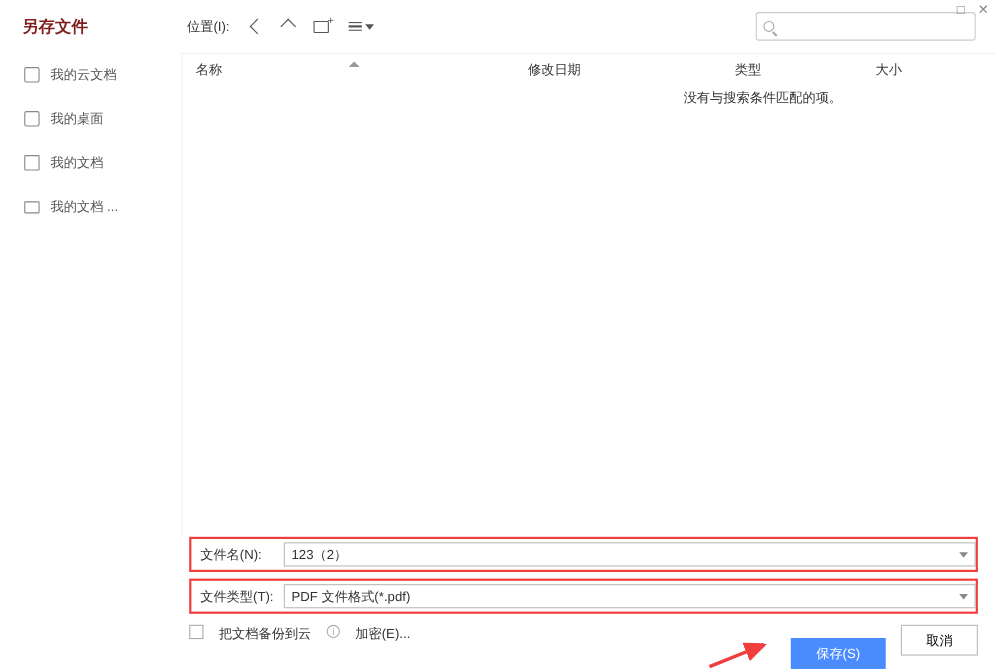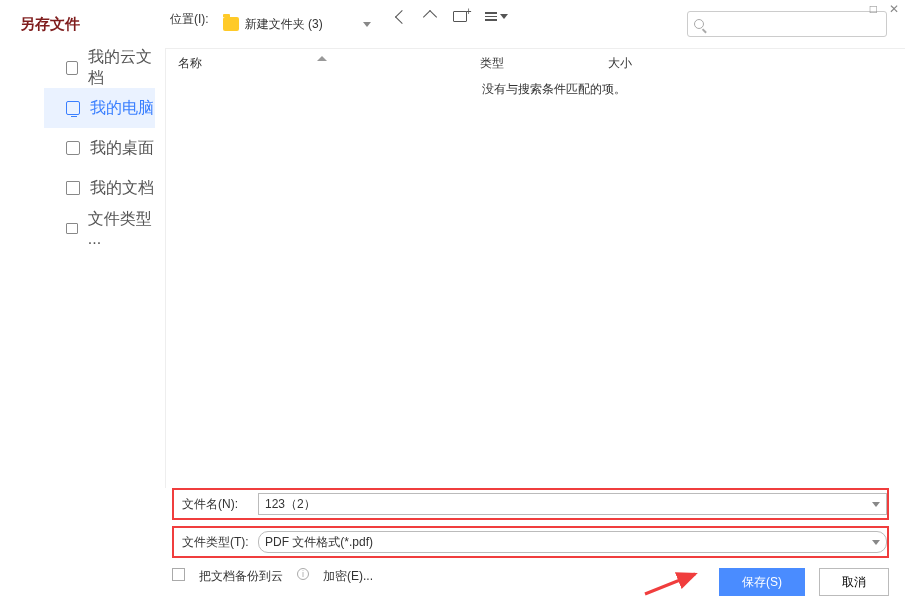--- a/index.html
+++ b/index.html
@@ -20,21 +20,21 @@
   padding-left: 20px;
 }
 .title {
   font-size: 15px;
   font-weight: bold;
   color: #7f1d1d;
   width: 150px;
 }
 .location-row {
   display: flex;
-  align-items: flex-start;
+  align-items: center;
   gap: 8px;
 }
 .location-label { color: #333; }
 .location-dropdown {
   display: flex;
   align-items: center;
   width: 160px;
   height: 26px;
   padding: 0 6px;
   gap: 6px;
@@ -130,22 +130,21 @@
   border-right: 0;
 }
 .side-item {
   display: flex;
   align-items: center;
   gap: 10px;
   height: 40px;
   padding-left: 22px;
   color: #555;
   cursor: pointer;
-  font-size: 16px;
-  margin-left: 44px;
+  font-size: 12px;
 }
 .side-item.active {
   background: #eaf2ff;
   color: #3a7fff;
 }
 .side-item.active .side-ico { color: #3a7fff; border-color: #3a7fff; }
 .side-ico {
   width: 14px; height: 14px;
   display: inline-flex;
   align-items: center;
@@ -188,20 +187,21 @@
   top: 1px; left: 50%;
   width: 0; height: 0;
   border-left: 5px solid transparent;
   border-right: 5px solid transparent;
   border-bottom: 5px solid #999;
 }
 .empty-msg {
   padding-left: 316px;
   padding-top: 4px;
   color: #333;
+  text-align: center;
 }
 
 .bottom-form {
   padding: 0 16px 0 172px;
   position: relative;
 }
 .form-row {
   display: flex;
   align-items: center;
   height: 32px;
@@ -212,21 +212,21 @@
 .form-input {
   flex: 1;
   height: 22px;
   border: 1px solid #bbb;
   padding: 0 6px;
   font-size: 12px;
   display: flex;
   align-items: center;
   justify-content: flex-start;
 }
-.form-input.select { cursor: pointer; border-radius: 10px; }
+.form-input.select { cursor: pointer; }
 .action-row {
   display: flex;
   gap: 14px;
   padding-top: 4px;
 }
 .checkbox {
   width: 13px; height: 13px;
   border: 1px solid #aaa;
   display: inline-block;
 }
@@ -246,20 +246,21 @@
   background: #fff;
   cursor: pointer;
   display: inline-flex;
   align-items: center;
   font-size: 12px;
 }
 .btn.primary {
   background: #4a8cff;
   border-color: #4a8cff;
   color: #fff;
+  margin-top: 12px;
 }
 .spacer { flex: 1; }
 .arrow-annot {
   position: absolute;
   right: 202px;
   bottom: -2px;
   pointer-events: none;
 }
 .arrow-annot svg { display:block; }
 </style>
@@ -268,25 +269,20 @@
 
 <div class="window-ctrls">
   <span>□</span>
   <span>✕</span>
 </div>
 
 <div class="topbar">
   <div class="title">另存文件</div>
   <div class="location-row">
     <span class="location-label">位置(I):</span>
-    <div class="location-dropdown">
-      <span class="folder-ico"></span>
-      <span>新建文件夹 (3)</span>
-      <span class="chev-down"></span>
-    </div>
     <div class="nav-icons">
       <span class="nav-ico">
           <span class="arrow-l"></span>
         </span>
       <span class="nav-ico">
           <span class="arrow-u"></span>
         </span>
       <span class="nav-ico">
           <span class="newfolder-ico"></span>
         </span>
@@ -304,44 +300,41 @@
     <span class="search-ico"></span>
   </div>
 </div>
 
 <div class="body-split">
   <div class="sidebar">
     <div class="side-item">
       <span class="side-ico cube"></span>
       <span>我的云文档</span>
     </div>
-    <div class="side-item active">
-      <span class="side-ico monitor"></span>
-      <span>我的电脑</span>
-    </div>
     <div class="side-item">
       <span class="side-ico desktop"></span>
       <span>我的桌面</span>
     </div>
     <div class="side-item">
       <span class="side-ico doc"></span>
       <span>我的文档</span>
     </div>
     <div class="side-item">
       <span class="folder-s"></span>
-      <span>文件类型 ...</span>
+      <span>我的文档 ...</span>
     </div>
   </div>
 
   <div class="main-area">
     <div class="col-headers">
       <div class="col name">
         <span>名称</span>
         <span class="sort-ind"></span>
       </div>
+      <div class="col date">修改日期</div>
       <div class="col type">类型</div>
       <div class="col size">大小</div>
     </div>
     <div class="empty-msg">没有与搜索条件匹配的项。</div>
   </div>
 </div>
 
 <div class="bottom-form">
   <div class="form-row">
     <div class="form-label">文件名(N):</div>

